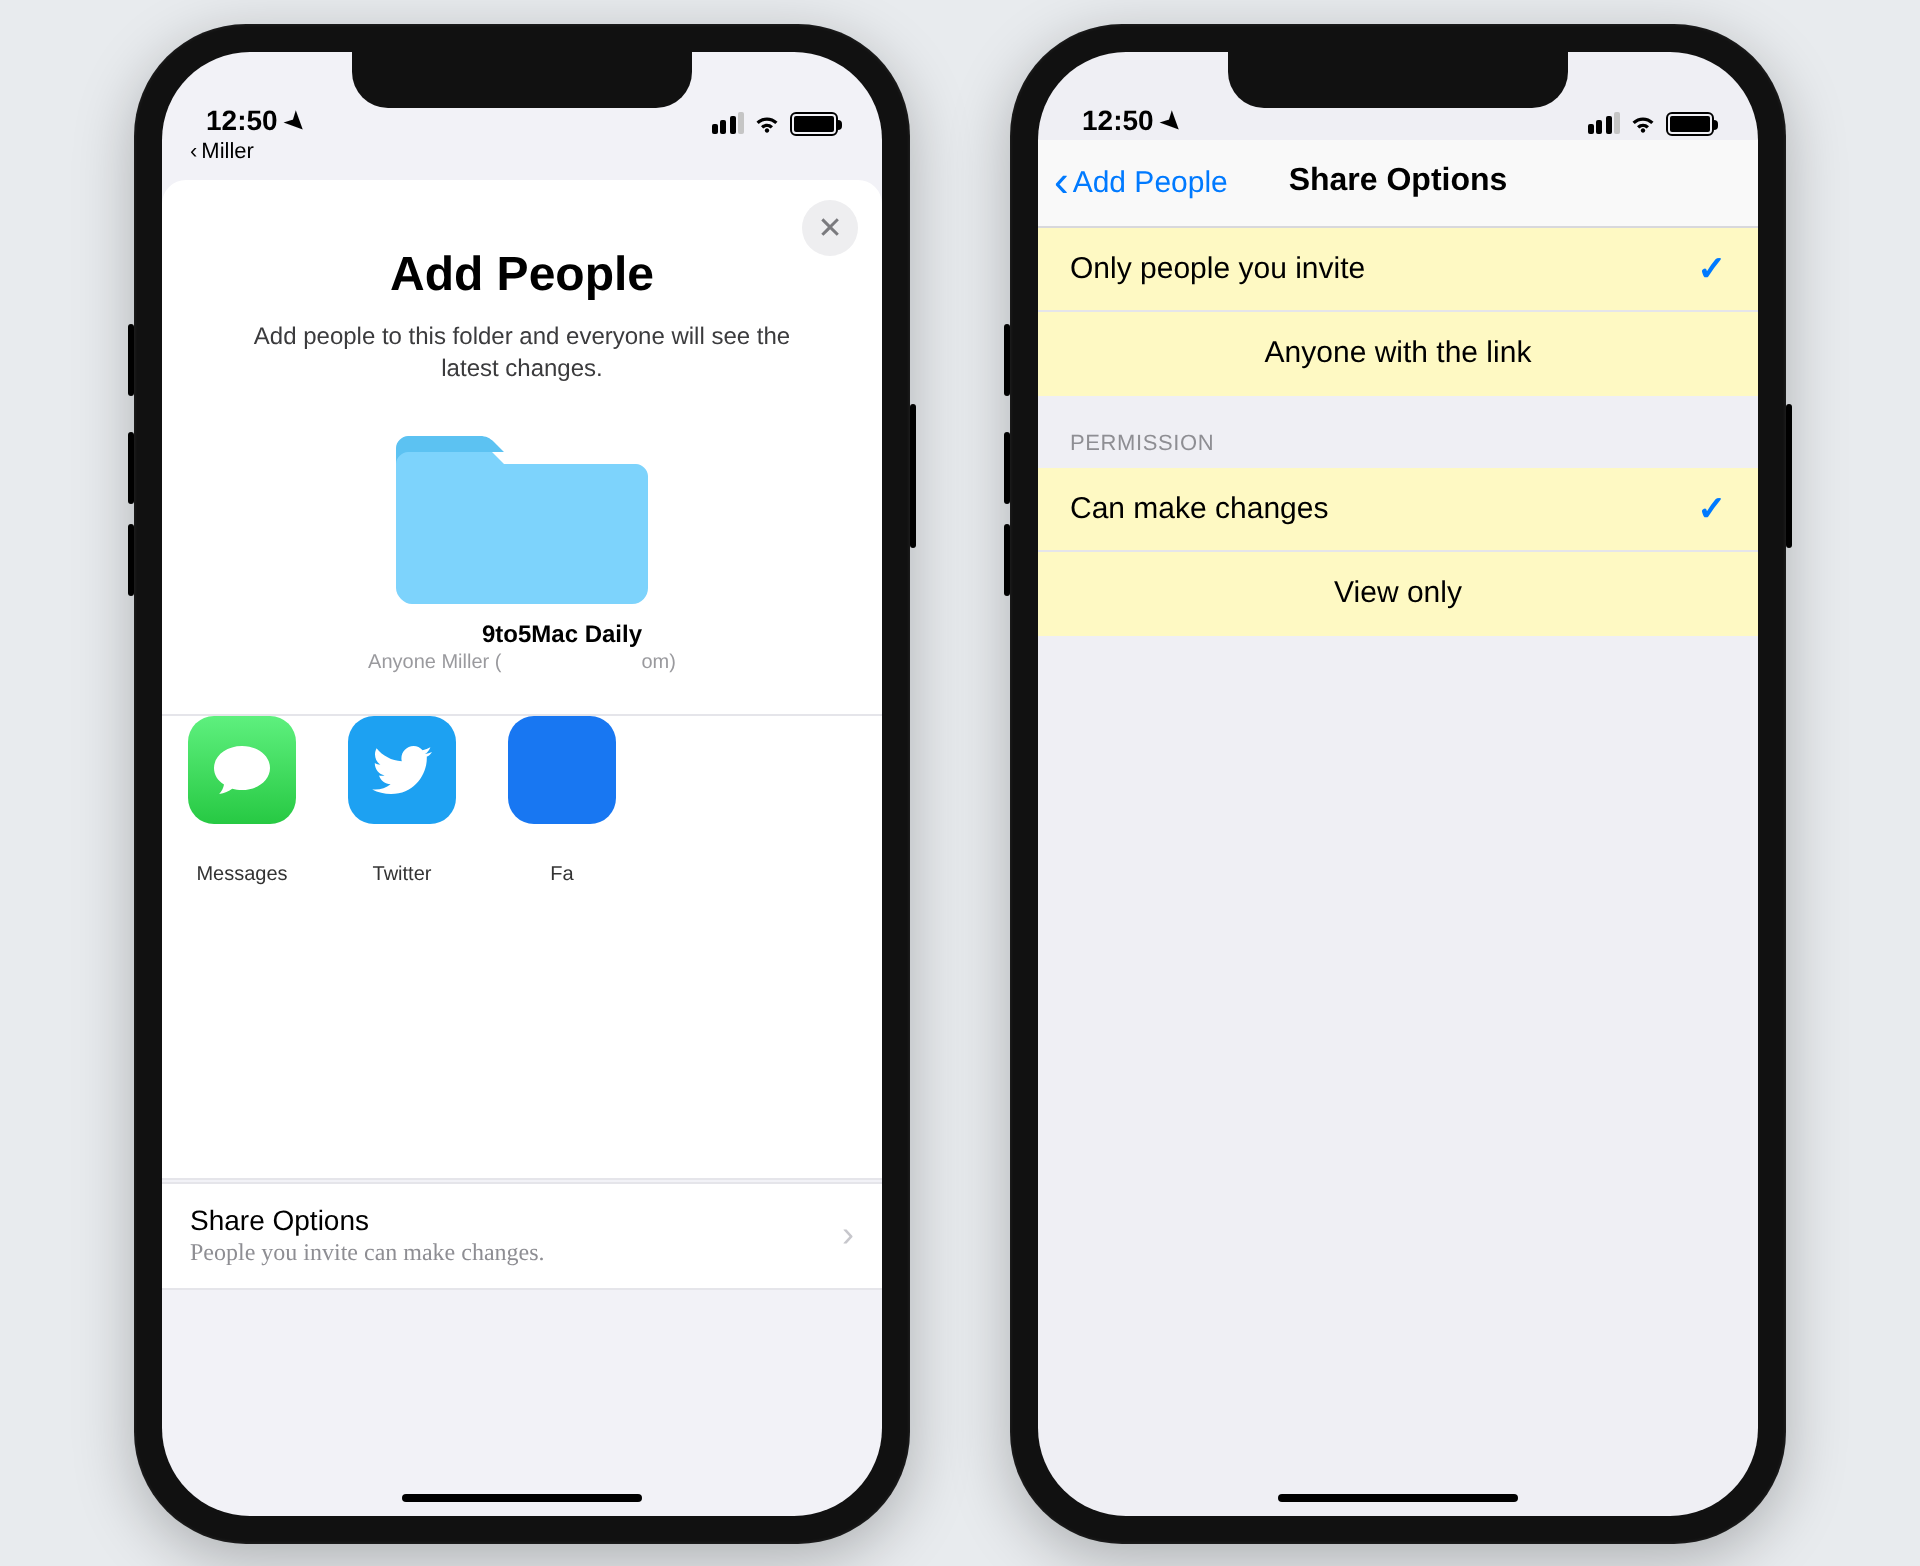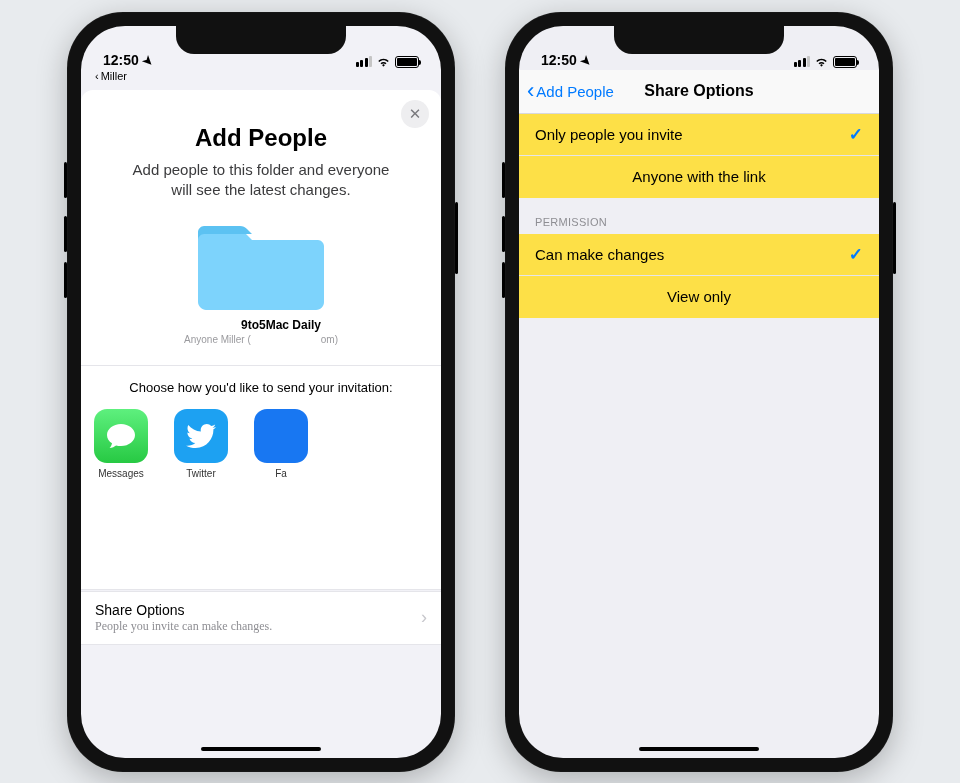--- a/index.html
+++ b/index.html
@@ -74,51 +74,51 @@
     position: relative;
     border-bottom: 1px solid #e5e5ea;
   }
   .close-btn {
     position:absolute; top:10px; right:12px;
     width:28px;height:28px;border-radius:50%;
     background:#eeeef0; display:flex;align-items:center;justify-content:center;
     color:#7a7a7e;font-size:15px;
   }
   .sheet h1 { text-align:center; font-size:24px; font-weight:700; padding-top:34px;}
-  .sheet .desc { text-align:center; font-size:15px; color:#3b3b3d; padding:8px 40px 14px; line-height:1.35;}
+  .sheet .desc { text-align:center; font-size:12px; color:#3b3b3d; padding:8px 40px 14px; line-height:1.35;}
   .folder-img {
     width:126px;height:92px;margin:4px auto 8px;display:block;
   }
   .folder-name{text-align:center;font-size:12px;font-weight:600;margin-left:40px;}
   .folder-owner{text-align:center;font-size:10px;color:#9a9a9e;margin-top:2px;}
   .divider{height:1px;background:#e5e5ea;margin-top:20px;}
   .invite-lbl{text-align:center;font-size:13px;padding:14px 0 14px;}
   .apps-row{display:flex;gap:20px;padding:0 10px 18px;overflow:hidden;}
   .app{display:flex;flex-direction:column;align-items:center;width:60px;flex:0 0 60px;}
   .app-icon{width:54px;height:54px;border-radius:13px;display:flex;align-items:center;justify-content:center;}
-  .app-label{font-size:10px;margin-top:5px;color:#333;}
+  .app-label{font-size:10px;margin-top:20px;color:#333;}
   .share-options{
     background:#fff;border-top:1px solid #e5e5ea;border-bottom:1px solid #e5e5ea;
     padding:10px 14px;display:flex;align-items:center;justify-content:space-between;
     margin-top:1px;
   }
   .so-text .t{font-size:14px;}
   .so-text .s{font-size:12px;color:#8e8e93;margin-top:1px;font-family:Liberation Serif, serif;}
   .chev{color:#c7c7cc;font-size:18px;}
   .home-ind{position:absolute;bottom:7px;left:50%;transform:translateX(-50%);width:120px;height:4px;background:#000;border-radius:3px;}
 
   
   .navbar{
     height:44px;background:#f9f9f9;border-bottom:1px solid #d8d8dc;
     display:flex;align-items:center;justify-content:center;position:relative;
     font-size:16px;font-weight:600;
   }
   .navbar .back{position:absolute;left:8px;color:#007aff;font-weight:400;font-size:15px;display:flex;align-items:center;gap:2px;}
   .section-hdr{font-size:11px;color:#8e8e93;padding:18px 16px 6px;text-transform:uppercase;letter-spacing:.3px;}
-  .list{background:#fde047;}
+  .list{background:#fef9c3;}
   .row{
     height:42px;display:flex;align-items:center;justify-content:space-between;
     padding:0 16px;font-size:15px;border-bottom:.5px solid #e5e5ea;
   }
   .row:last-child{border-bottom:none;justify-content:center;}
   .check{color:#007aff;font-size:17px;font-weight:600;}
   .loc-arrow{display:inline-block;transform:rotate(45deg);margin-left:4px;font-size:12px;}
 </style>
 </head>
 <body>
@@ -156,21 +156,20 @@
       <p class="desc">Add people to this folder and everyone will see the latest changes.</p>
       <svg class="folder-img" viewBox="0 0 126 92">
         <path d="M6 14 h40 l8 8 h66 c3 0 6 3 6 6 v56 c0 4 -3 8 -8 8 H8 c-4 0 -8 -4 -8 -8 V20 c0 -3 3 -6 6 -6 z" fill="#7dd3fc"></path>
         <path d="M6 8 h36 c3 0 5 1 7 3 l5 5 H6 c-3 0 -6 3 -6 6 V14 c0 -3 3 -6 6 -6 z" fill="#5cc2f2"></path>
       </svg>
       <div class="folder-name">9to5Mac Daily</div>
       <div class="folder-owner">
         <span>Anyone Miller (</span><span style="display:inline-block;width:70px"></span><span>om)</span>
       </div>
       <div class="divider"></div>
-      <div class="invite-lbl">Choose how you'd like to send your invitation:</div>
 
       <div class="apps-row">
         <div class="app">
           <div class="app-icon" style="background:linear-gradient(#5ef07e,#27c943)">
             <svg width="32" height="30" viewBox="0 0 32 30">
                 <path d="M16 3C8 3 2 8 2 14c0 3.4 1.9 6.4 5 8.3-.3 1.6-1.1 3.4-2.4 4.7 2.6-.3 4.9-1.4 6.5-2.6 1.5.4 3.2.6 4.9.6 8 0 14-5 14-11S24 3 16 3z" fill="#fff"></path>
               </svg>
           </div>
           <div class="app-label">Messages</div>
         </div>

